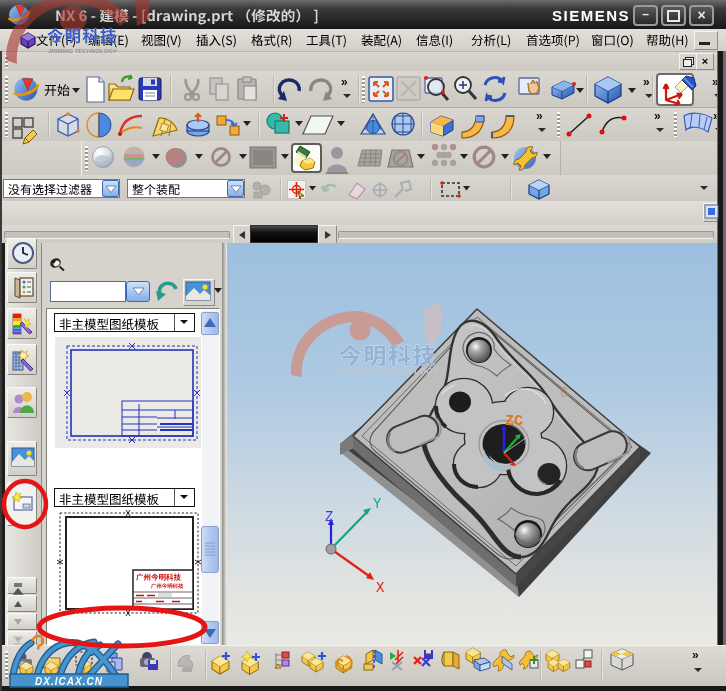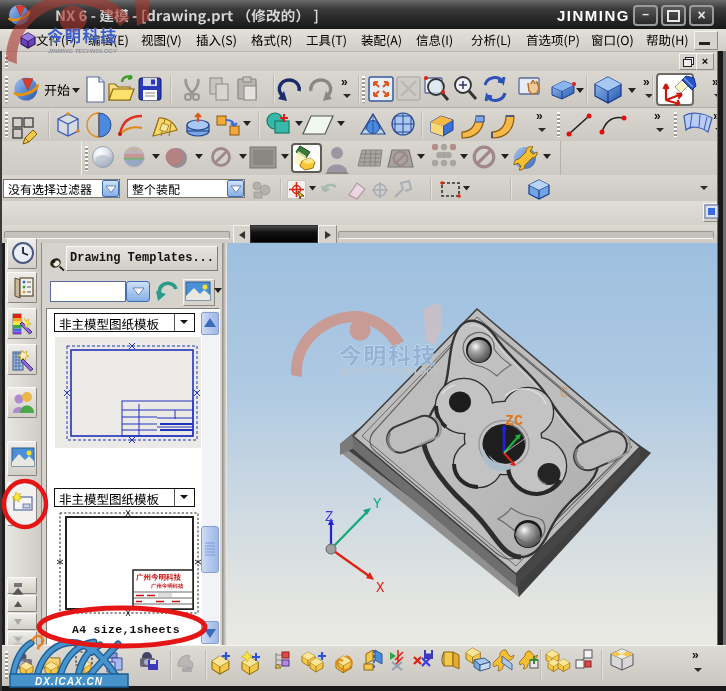--- a/index.html
+++ b/index.html
@@ -35,21 +35,21 @@
 #dtbtn{left:66px;top:246px;width:152px;height:25px;background:linear-gradient(#e6e4e0,#d0cdc6);border:1px solid;border-color:#fbfaf9 #7f7c76 #7f7c76 #fbfaf9;font-family:"Liberation Mono",monospace;font-weight:bold;font-size:12px;text-align:center;line-height:23px;white-space:nowrap;overflow:hidden;color:#111;box-sizing:border-box;}
 #listbox{left:46px;top:308px;width:174px;height:337px;background:#fff;border:1px solid;border-color:#7f7c76 #fbfaf9 #fbfaf9 #7f7c76;box-sizing:border-box;}
 .tmplhdr{left:54px;width:141px;height:19px;background:#fff;border:1px solid #111;box-sizing:border-box;}
 .mono{font-family:"Liberation Mono",monospace;font-weight:bold;color:#111;}
 
 .xpsc{background:linear-gradient(90deg,#cfdcf3,#b3c8ee 50%,#a0b8e8);border:1px solid #8aa0cc;border-radius:2px;box-sizing:border-box;}
 </style></head>
 <body>
 <div id="root">
  <div class="abs" id="titlebar"></div>
- <div class="abs" id="siemens">JINMING</div>
+ <div class="abs" id="siemens">SIEMENS</div>
  <div class="abs wbtn" style="left:633px;">–</div>
  <div class="abs wbtn" style="left:661px;"><span style="display:inline-block;width:9px;height:8px;border:2px solid #e8e8e8;margin-top:3px;"></span></div>
  <div class="abs wbtn" style="left:689px;font-size:14px;line-height:16px;">×</div>
 
  <div class="abs" id="menubar"></div>
  <div class="abs btn3d" style="left:694px;top:31px;width:22px;height:17px;">
       <div class="abs" style="left:4px;top:10px;width:11px;height:3px;background:#222;"></div>
     </div>
 
  <div class="abs bar" style="top:52px;height:19px;border-bottom:1px solid #b8b5ae;"></div>
@@ -135,36 +135,34 @@
  <div class="abs resbtn" style="top:595px;height:17px;"></div>
  <div class="abs resbtn" style="top:613px;height:17px;"></div>
  <div class="abs resbtn" style="top:631px;height:17px;"></div>
 
  <div class="abs" id="panel"></div>
  <div class="abs" id="panelborder"></div>
  <div class="abs" id="graphics"></div>
  <div class="abs" id="rightborder1"></div>
  <div class="abs" id="rightborder2"></div>
 
- <div class="abs" id="dtbtn">Drawing Templates...</div>
  <div class="abs combo" style="left:50px;top:281px;width:76px;height:21px;border-color:#5a6a9a;"></div>
  <div class="abs xpbtn" style="left:126px;top:281px;width:24px;height:21px;border-radius:3px;"></div>
  <div class="abs btn3d" style="left:183px;top:279px;width:30px;height:25px;"></div>
  <div class="abs" id="listbox"></div>
  <div class="abs tmplhdr" style="top:313px;"></div>
  <div class="abs" style="left:174px;top:314px;width:1px;height:17px;background:#555;"></div>
  <div class="abs dna" style="left:180px;top:320px;border-top-color:#111;"></div>
  <div class="abs tmplhdr" style="top:488px;"></div>
  <div class="abs" style="left:174px;top:489px;width:1px;height:17px;background:#555;"></div>
  <div class="abs dna" style="left:180px;top:495px;border-top-color:#111;"></div>
 
  <div class="abs" style="left:55px;top:337px;width:146px;height:111px;background:#eceae7;"></div>
  <div class="abs" style="left:56px;top:510px;width:146px;height:108px;background:#fff;"></div>
 
- <div class="abs mono" style="left:46px;top:623px;width:160px;text-align:center;font-size:11.5px;letter-spacing:0.3px;">A4 size,1sheets</div>
 
  <div class="abs" style="left:202px;top:310px;width:17px;height:334px;background:#f2f3f7;"></div>
  <div class="abs xpsc" style="left:201px;top:312px;width:18px;height:23px;"></div>
  <div class="abs xpsc" style="left:201px;top:526px;width:18px;height:47px;border-radius:3px;"></div>
  <div class="abs xpsc" style="left:201px;top:621px;width:18px;height:23px;"></div>
 
  <div class="abs" id="bottombar"></div>
  <div class="abs grip" style="left:5px;top:651px;height:28px;"></div>
  <div class="abs sep" style="left:170px;top:650px;height:30px;"></div>
  <div class="abs sep" style="left:205px;top:650px;height:30px;"></div>

